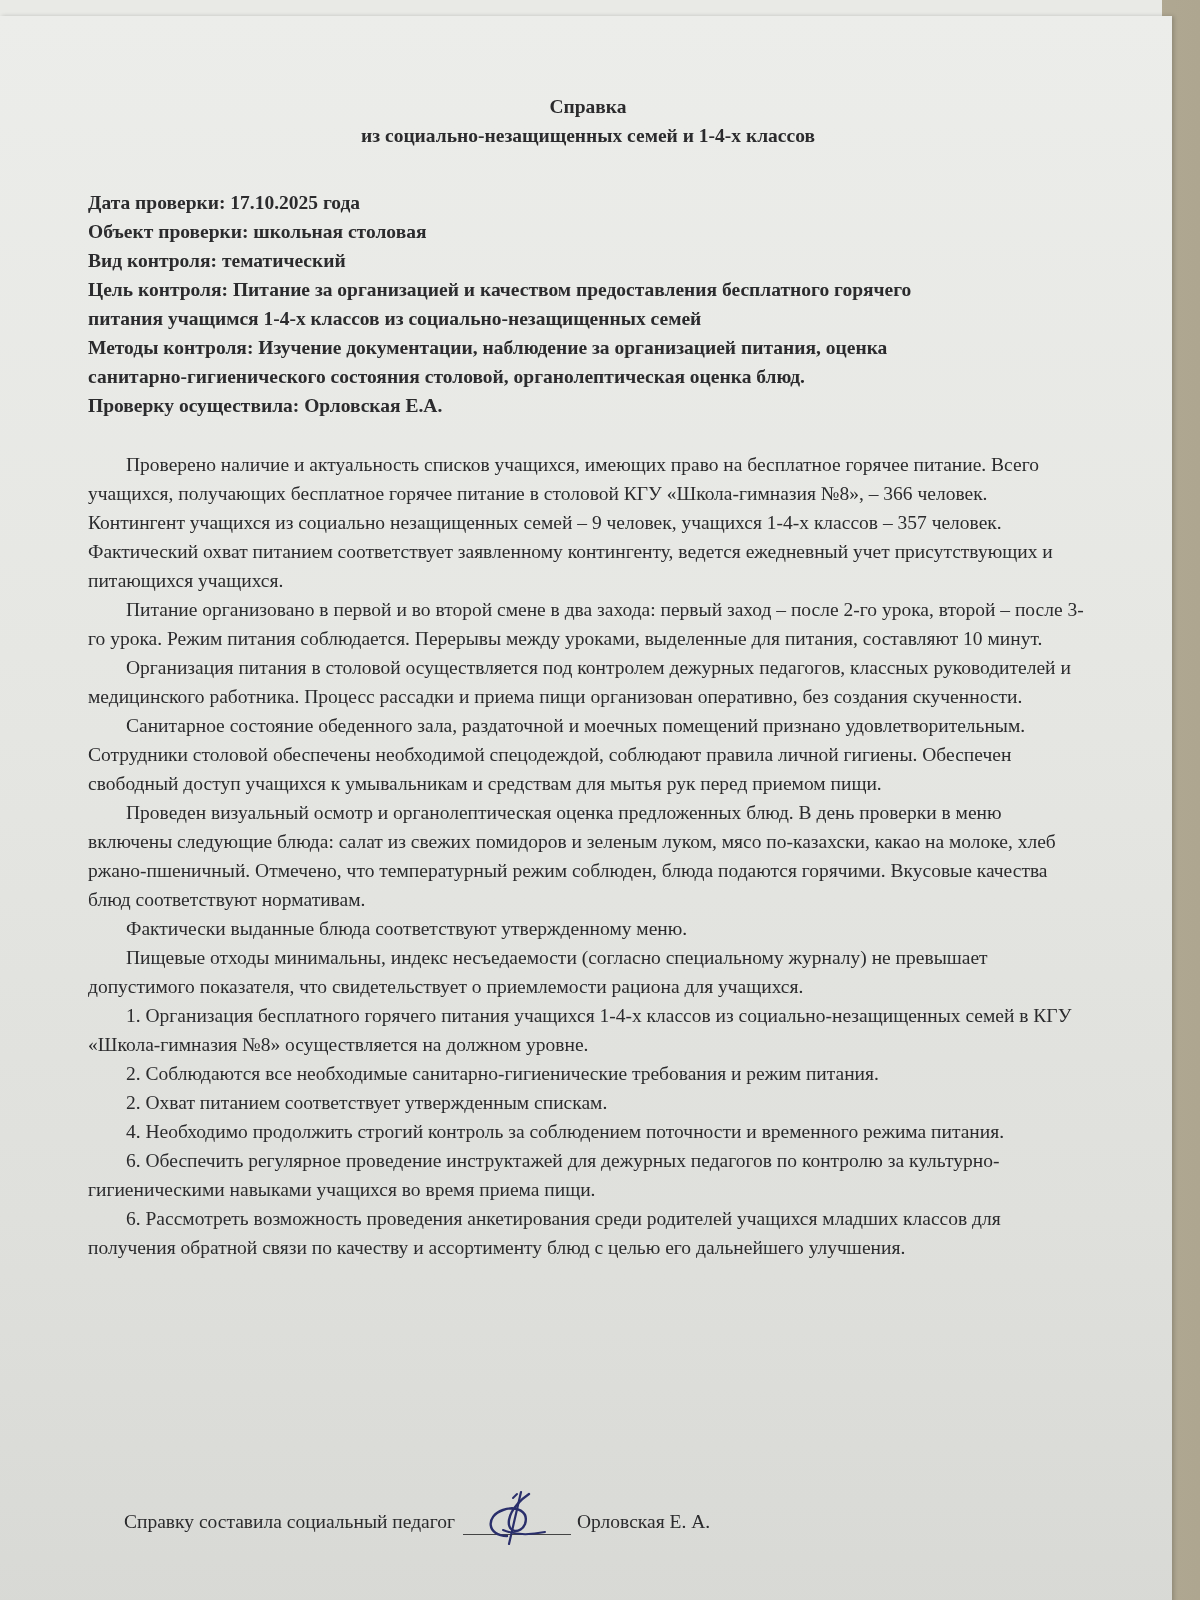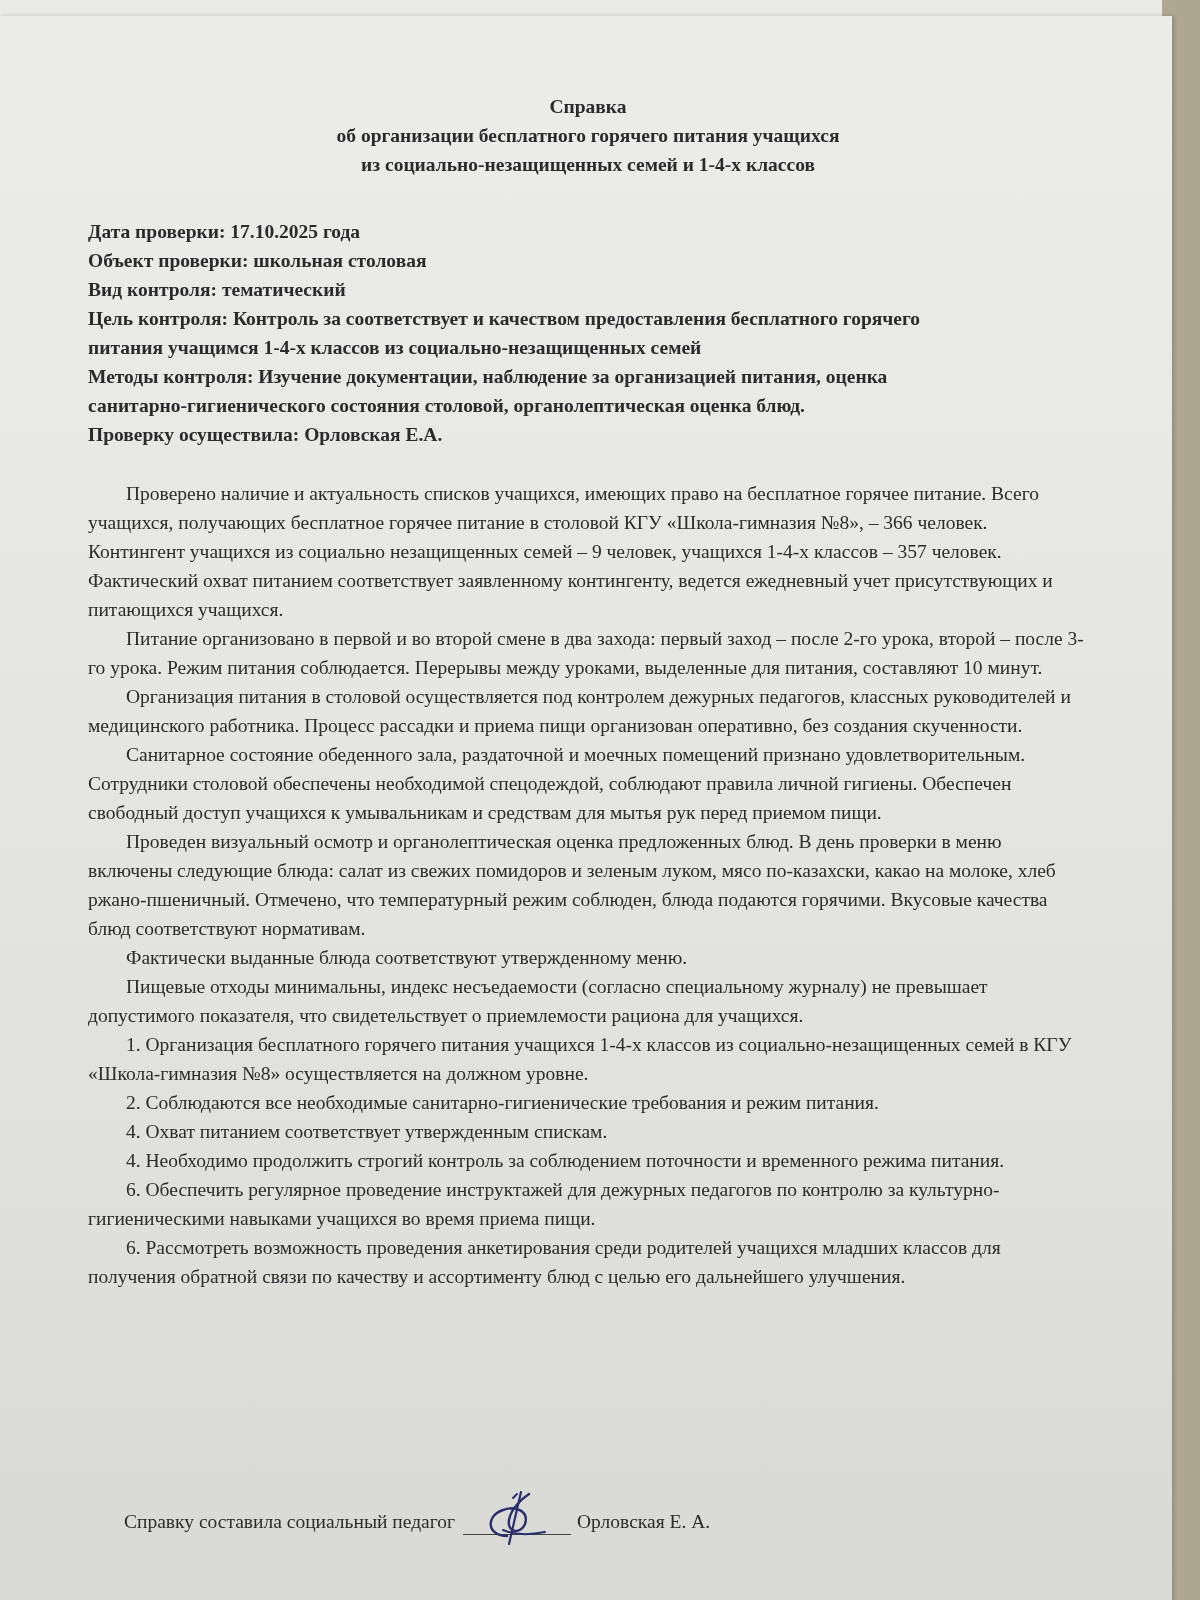--- a/index.html
+++ b/index.html
@@ -55,47 +55,46 @@
   </style>
 </head>
 <body>
 
 <div class="backdrop"></div>
 <div class="paper-under"></div>
 <div class="paper">
   <div class="content">
     <div class="title-block">
       <div>Справка</div>
-      <div>об организации бесплатного горячего питания учащихся</div>
       <div>из социально-незащищенных семей и 1-4-х классов</div>
     </div>
 
     <div class="meta">
       <span class="line">Дата проверки: 17.10.2025 года</span>
       <span class="line">Объект проверки: школьная столовая</span>
       <span class="line">Вид контроля: тематический</span>
-      <span class="line">Цель контроля: Контроль за соответствует и качеством предоставления бесплатного горячего</span>
+      <span class="line">Цель контроля: Питание за организацией и качеством предоставления бесплатного горячего</span>
       <span class="line">питания учащимся 1-4-х классов из социально-незащищенных семей</span>
       <span class="line">Методы контроля: Изучение документации, наблюдение за организацией питания, оценка</span>
       <span class="line">санитарно-гигиенического состояния столовой, органолептическая оценка блюд.</span>
       <span class="line">Проверку осуществила: Орловская Е.А.</span>
     </div>
 
     <div class="body-text">
       <p class="para">Проверено наличие и актуальность списков учащихся, имеющих право на бесплатное горячее питание. Всего учащихся, получающих бесплатное горячее питание в столовой КГУ «Школа-гимназия №8», – 366 человек. Контингент учащихся из социально незащищенных семей – 9 человек, учащихся 1-4-х классов – 357 человек. Фактический охват питанием соответствует заявленному контингенту, ведется ежедневный учет присутствующих и питающихся учащихся.</p>
       <p class="para">Питание организовано в первой и во второй смене в два захода: первый заход – после 2-го урока, второй – после 3-го урока. Режим питания соблюдается. Перерывы между уроками, выделенные для питания, составляют 10 минут.</p>
       <p class="para">Организация питания в столовой осуществляется под контролем дежурных педагогов, классных руководителей и медицинского работника. Процесс рассадки и приема пищи организован оперативно, без создания скученности.</p>
       <p class="para">Санитарное состояние обеденного зала, раздаточной и моечных помещений признано удовлетворительным. Сотрудники столовой обеспечены необходимой спецодеждой, соблюдают правила личной гигиены. Обеспечен свободный доступ учащихся к умывальникам и средствам для мытья рук перед приемом пищи.</p>
       <p class="para">Проведен визуальный осмотр и органолептическая оценка предложенных блюд. В день проверки в меню включены следующие блюда: салат из свежих помидоров и зеленым луком, мясо по-казахски, какао на молоке, хлеб ржано-пшеничный. Отмечено, что температурный режим соблюден, блюда подаются горячими. Вкусовые качества блюд соответствуют нормативам.</p>
       <p class="para">Фактически выданные блюда соответствуют утвержденному меню.</p>
       <p class="para">Пищевые отходы минимальны, индекс несъедаемости (согласно специальному журналу) не превышает допустимого показателя, что свидетельствует о приемлемости рациона для учащихся.</p>
 
       <p class="rec">1. Организация бесплатного горячего питания учащихся 1-4-х классов из социально-незащищенных семей в КГУ «Школа-гимназия №8» осуществляется на должном уровне.</p>
       <p class="rec">2. Соблюдаются все необходимые санитарно-гигиенические требования и режим питания.</p>
-      <p class="rec">4. Охват питанием соответствует утвержденным спискам.</p>
+      <p class="rec">2. Охват питанием соответствует утвержденным спискам.</p>
       <p class="rec">4. Необходимо продолжить строгий контроль за соблюдением поточности и временного режима питания.</p>
       <p class="rec">6. Обеспечить регулярное проведение инструктажей для дежурных педагогов по контролю за культурно-гигиеническими навыками учащихся во время приема пищи.</p>
       <p class="rec">6. Рассмотреть возможность проведения анкетирования среди родителей учащихся младших классов для получения обратной связи по качеству и ассортименту блюд с целью его дальнейшего улучшения.</p>
     </div>
   </div>
 
   <div class="signature">
     <span>Справку составила социальный педагог</span>
     <span class="sig-line">
       <svg width="80" height="56" viewBox="0 0 80 56">

